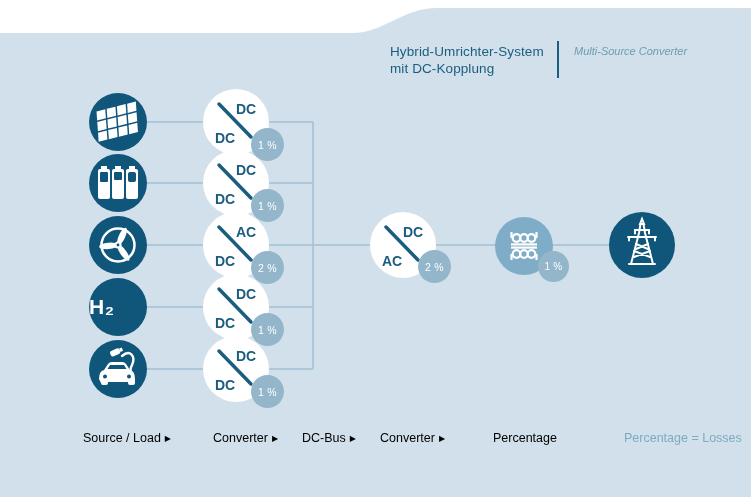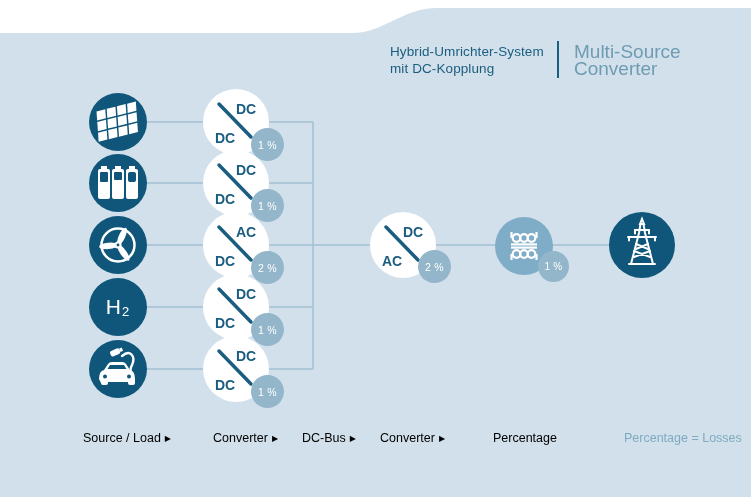--- a/index.html
+++ b/index.html
@@ -3,33 +3,33 @@
 <meta charset="utf-8">
 <style>
   html,body{margin:0;padding:0;background:#fff;}
   .stage{position:relative;width:751px;height:497px;overflow:hidden;background:#fff;
          font-family:"Liberation Sans",sans-serif;}
   .abs{position:absolute;}
   svg{display:block;}
   
   .title-de{position:absolute;left:390px;top:43px;color:#1b5d80;font-size:13.5px;
             font-weight:400;line-height:17px;letter-spacing:.1px;}
-  .title-en{position:absolute;left:574px;top:43px;color:#6f9cb3;font-size:19px;
-            line-height:17px;}
+  .title-en{position:absolute;left:574px;top:43px;color:#6f9cb3;font-size:11px;
+            font-style:italic;line-height:17px;}
   .title-divider{position:absolute;left:557px;top:41px;width:2px;height:37px;background:#1b5d80;}
   
-  .node{position:absolute;border-radius:50%;display:flex;align-items:center;justify-content:center;}
+  .node{position:absolute;border-radius:50%;display:flex;align-items:center;}
   .dark{background:#0f567a;}
   .white{background:#ffffff;}
   .xfmr{background:#7fadc7;}
   .badge{position:absolute;width:33px;height:33px;border-radius:50%;background:#93b6ca;
          color:#fff;font-size:10.5px;display:flex;align-items:center;justify-content:center;
          letter-spacing:.3px;}
   .badge-sm{width:31px;height:31px;font-size:10px;}
-  .h2label{color:#fff;font-weight:400;font-size:21px;letter-spacing:.5px;}
+  .h2label{color:#fff;font-weight:700;font-size:21px;letter-spacing:.5px;}
   .conv-text{font:700 14px "Liberation Sans",sans-serif;fill:#1b5d80;}
   
   .legend-item{position:absolute;top:431px;color:#000000;font-size:12.5px;white-space:nowrap;}
   .legend-item .arr{font-size:8px;margin-left:4px;position:relative;top:-1px;}
   .legend-muted{color:#7fabc2;}
 </style>
 </head>
 <body>
 
 <div class="stage">

